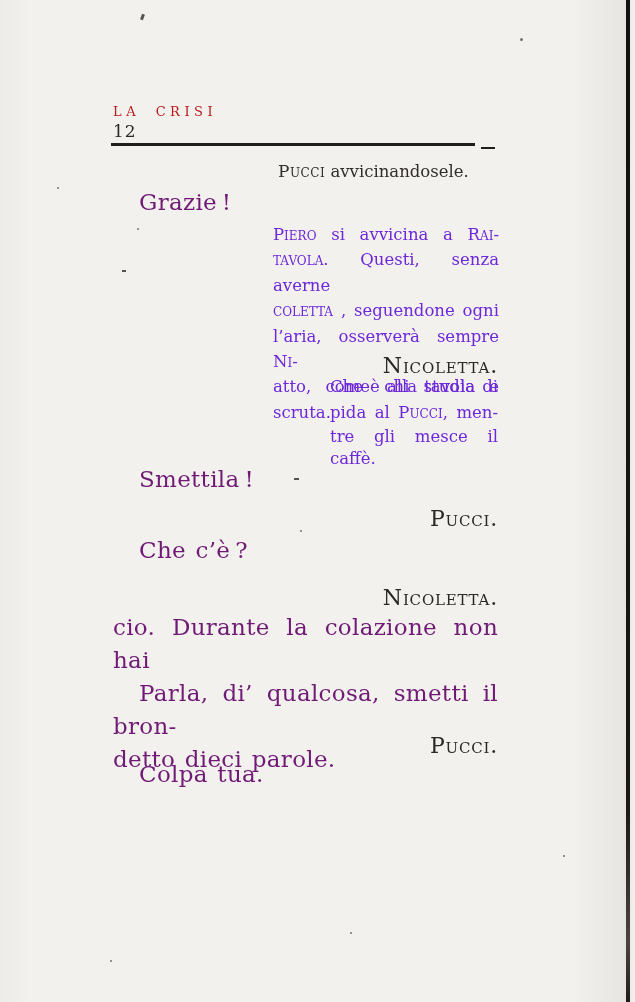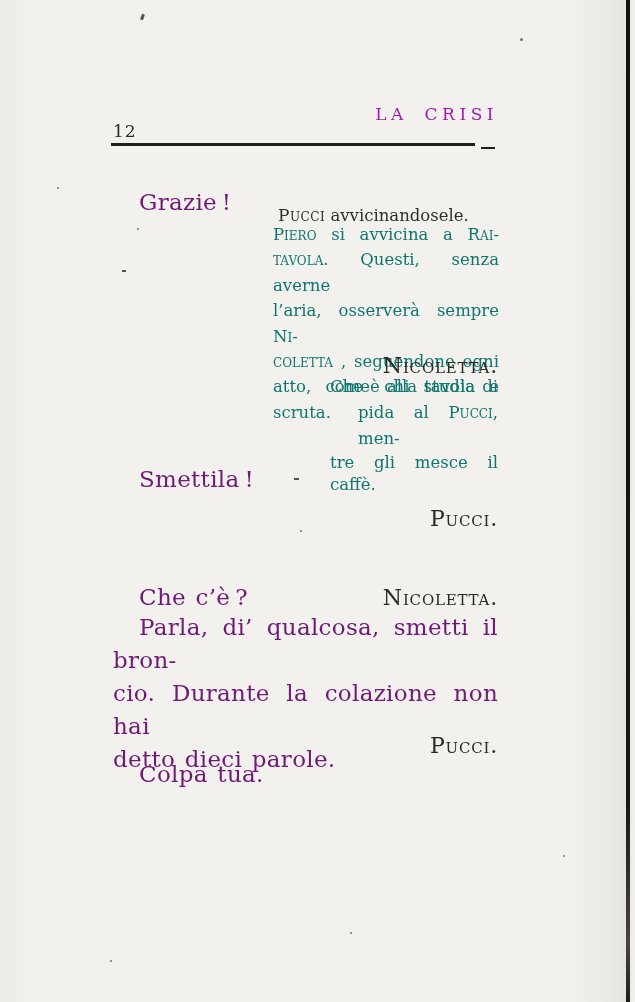--- a/index.html
+++ b/index.html
@@ -6,25 +6,25 @@
   body{
     width:635px;height:1002px;overflow:hidden;position:relative;
     background:
       linear-gradient(90deg, rgba(0,0,0,0.025) 0%, rgba(0,0,0,0) 5%, rgba(0,0,0,0) 90%, rgba(0,0,0,0.05) 98.5%, rgba(0,0,0,0) 100%),
       #f2f1ee;
     font-family:"DejaVu Serif","Liberation Serif",serif;
     color:#2e2a26;
   }
   .abs{position:absolute;}
   .pgnum{font-size:17px;letter-spacing:1px;color:#2b2823;margin-top:20px;}
-  .runtitle{font-size:17px;letter-spacing:4.5px;word-spacing:7px;text-align:right;color:#a21caf;}
+  .runtitle{font-size:13px;letter-spacing:4.5px;word-spacing:7px;text-align:left;color:#b91c1c;}
   .rule{background:#221f1b;}
   .dialogue{font-size:23px;color:#701a75;letter-spacing:0.3px;word-spacing:2px;}
   .speaker{font-variant:small-caps;font-size:22px;letter-spacing:0.8px;text-align:right;color:#2c2824;}
-  .direction{font-size:16.5px;color:#0f766e;}
+  .direction{font-size:16.5px;color:#6d28d9;}
   .direction .ln{line-height:25.4px;text-align:justify;text-align-last:justify;}
   .sc{font-variant:small-caps;}
   .dir-inline{font-size:16.5px;color:#312d28;}
   .dir-inline .sc{font-size:17px;letter-spacing:0.5px;}
   .para .ln{line-height:33px;}
   .para .jl{text-align:justify;text-align-last:justify;}
   .indent1{text-indent:26px;}
   .edge-line{left:626px;top:0;width:4px;height:1002px;background:linear-gradient(180deg,#141210 0%,#1a1714 80%,#4a453f 94%,#201d19 100%);}
   .speck{background:#55504a;border-radius:50%;opacity:0.8;}
   .dash-mark{background:#3a362f;opacity:0.85;}
@@ -32,53 +32,53 @@
 </head>
 <body>
 
 <div class="abs pgnum" style="left:113px;top:101px;">12</div>
 
 <div class="abs runtitle" style="left:113px;top:104px;width:385px;">LA CRISI</div>
 
 <div class="abs rule" style="left:111px;top:143px;width:364px;height:2.5px;"></div>
 <div class="abs rule" style="left:481px;top:147px;width:14px;height:2px;"></div>
 
-<div class="abs dir-inline" style="left:278px;top:161px;margin-top:44px;">
+<div class="abs dir-inline" style="left:278px;top:161px;">
   <span class="sc">Pucci</span><span> avvicinandosele.</span>
 </div>
 
 <div class="abs dialogue" style="left:139px;top:189px;">Grazie !</div>
 
 <div class="abs direction" style="left:273px;top:222px;width:226px;">
   <div class="ln"><span class="sc">Piero</span><span> si avvicina a </span><span class="sc">Rai-</span></div>
   <div class="ln"><span class="sc">tavola.</span><span> Questi, senza averne</span></div>
+  <div class="ln"><span class="sc">coletta</span><span> , seguendone ogni</span></div>
   <div class="ln"><span>l’aria, osserverà sempre </span><span class="sc">Ni-</span></div>
-  <div class="ln"><span class="sc">coletta</span><span> , seguendone ogni</span></div>
   <div class="ln" style="text-align-last:justify;"><span>atto, come chi studia e scruta.</span></div>
 </div>
 
 <div class="abs speaker" style="left:113px;top:353px;width:385px;">Nicoletta.</div>
 
 <div class="abs direction" style="left:330px;top:374px;width:168px;">
   <div class="ln" style="line-height:26px;">Che è alla tavola di</div>
-  <div class="ln" style="line-height:26px;margin-left:28px;"><span>pida al </span><span class="sc">Pucci</span><span>, men-</span></div>
+  <div class="ln" style="line-height:26px;"><span>pida al </span><span class="sc">Pucci</span><span>, men-</span></div>
   <div class="ln" style="line-height:22px;">tre gli mesce il caffè.</div>
 </div>
 
 <div class="abs dialogue" style="left:139px;top:466px;">Smettila !</div>
 
 <div class="abs speaker" style="left:113px;top:506px;width:385px;">Pucci.</div>
 
-<div class="abs dialogue" style="left:139px;top:537px;margin-top:47px;">Che c’è ?</div>
+<div class="abs dialogue" style="left:139px;top:537px;">Che c’è ?</div>
 
 <div class="abs speaker" style="left:113px;top:585px;width:385px;">Nicoletta.</div>
 
 <div class="abs dialogue para" style="left:113px;top:611px;width:385px;">
+  <div class="ln jl">cio. Durante la colazione non hai</div>
   <div class="ln jl indent1">Parla, di’ qualcosa, smetti il bron-</div>
-  <div class="ln jl">cio. Durante la colazione non hai</div>
   <div class="ln">detto dieci parole.</div>
 </div>
 
 <div class="abs speaker" style="left:113px;top:733px;width:385px;">Pucci.</div>
 
 <div class="abs dialogue" style="left:139px;top:761px;">Colpa tua.</div>
 
 <div class="abs edge-line"></div>
 <div class="abs dash-mark" style="left:141px;top:14px;width:3px;height:6px;transform:rotate(20deg);"></div>
 <div class="abs speck" style="left:520px;top:38px;width:3px;height:3px;"></div>

